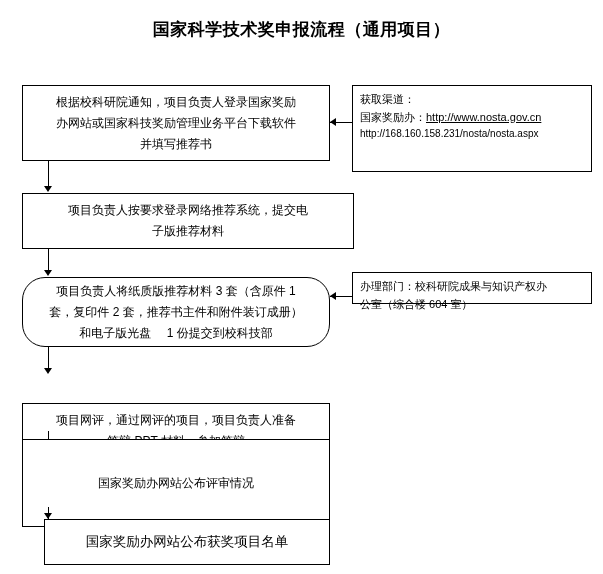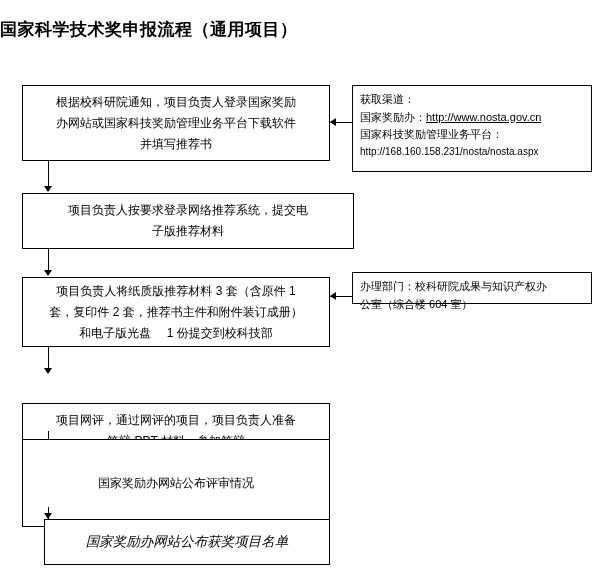--- a/index.html
+++ b/index.html
@@ -18,20 +18,21 @@
   .page {
     position: relative;
     width: 603px;
     height: 574px;
   }
   .title {
     position: absolute;
     top: 18px;
     left: 0;
     width: 603px;
+    text-align: center;
     font-size: 17px;
     font-weight: bold;
     letter-spacing: 0.5px;
     font-family: "Liberation Sans", sans-serif;
   }
 
   
   .box {
     position: absolute;
     border: 1px solid #000000;
@@ -127,21 +128,21 @@
   <div class="box just" style="left:22px; top:193px; width:332px; height:56px;">
     <span class="txt">
       <span>项目负责人按要求登录网络推荐系统，提交电</span><br>
       <span>子版推荐材料</span>
     </span>
   </div>
 
   <div class="vline" style="left:48px; top:249px; height:22px;"></div>
   <div class="arrow-down" style="left:44px; top:270px;"></div>
 
-  <div class="box just" style="left:22px; top:277px; width:308px; height:70px;">
+  <div class="box just" style="left:22px; top:277px; width:308px; height:70px;border-radius:23px;">
     <span class="txt">
       <span>项目负责人将纸质版推荐材料 3 套（含原件 1</span><br>
       <span>套，复印件 2 套，推荐书主件和附件装订成册）</span><br>
       <span>和电子版光盘　 1 份提交到校科技部</span>
     </span>
   </div>
 
   <div class="vline" style="left:48px; top:347px; height:22px;"></div>
   <div class="arrow-down" style="left:44px; top:368px;"></div>
 
@@ -155,28 +156,27 @@
   <div class="vline" style="left:48px; top:431px; height:22px;"></div>
   <div class="arrow-down" style="left:44px; top:452px;"></div>
 
   <div class="box" style="left:22px; top:440px; width:308px; height:88px; top:439px;">
     <span class="txt">国家奖励办网站公布评审情况</span>
   </div>
 
   <div class="vline" style="left:48px; top:507px; height:13px;"></div>
   <div class="arrow-down" style="left:44px; top:513px;"></div>
 
-  <div class="box" style="left:44px; top:519px; width:286px; height:46px; font-size:13.5px;font-style:italic;">
+  <div class="box" style="left:44px; top:519px; width:286px; height:46px; font-size:13.5px;">
     <span class="txt">国家奖励办网站公布获奖项目名单</span>
   </div>
 
   <div class="note" style="left:352px; top:85px; width:240px; height:87px;">
     <span class="line">获取渠道：</span>
     <span class="line"><span>国家奖励办：</span><span class="link">http://www.nosta.gov.cn</span></span>
-    <span class="line">国家科技奖励管理业务平台：</span>
     <span class="line small">http://168.160.158.231/nosta/nosta.aspx</span>
   </div>
 
   <div class="hline" style="left:330px; top:122px; width:22px;"></div>
   <div class="arrow-left" style="left:330px; top:118px;"></div>
 
   <div class="note" style="left:352px; top:272px; width:240px; height:32px;">
     <span class="line">办理部门：校科研院成果与知识产权办</span>
     <span class="line">公室（综合楼 604 室）</span>
   </div>

